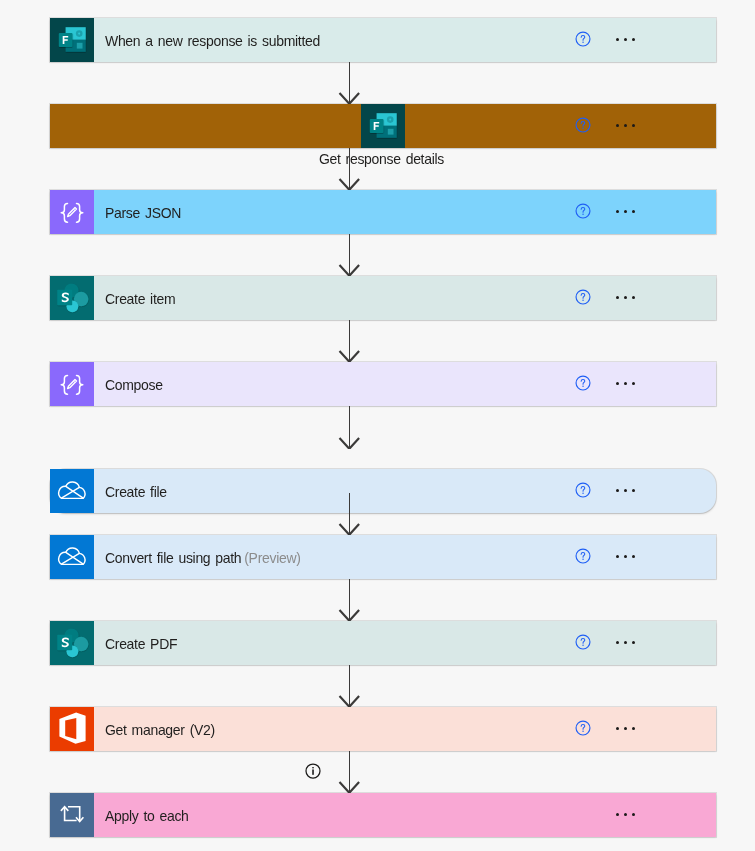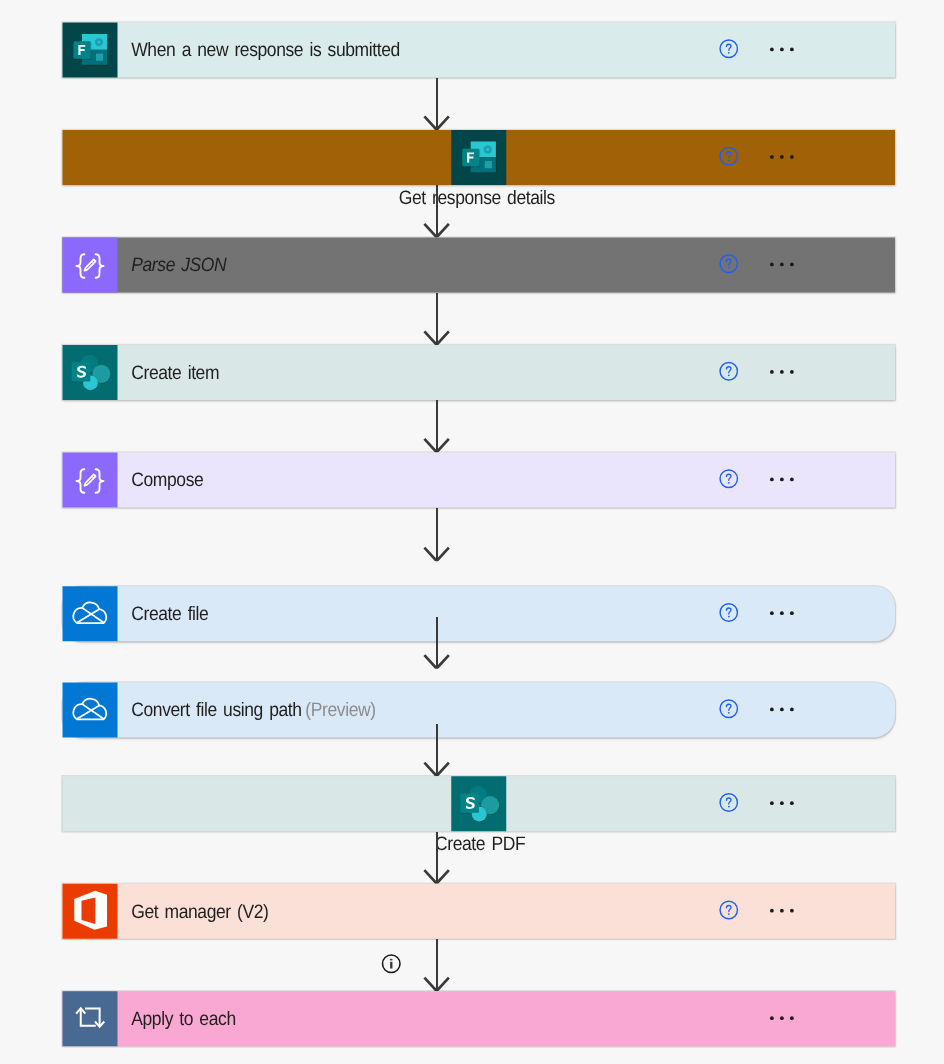--- a/index.html
+++ b/index.html
@@ -114,21 +114,21 @@
     <div class="more-btn">
         <span class="dot"></span>
         <span class="dot"></span>
         <span class="dot"></span>
       </div>
   </div>
     <div class="conn" style="top: 148px; height: 42px;"><svg width="24" height="42" viewBox="0 0 24 42">
     <path d="M11.3 0.3 L11.3 41.2" stroke="#3B3A39" stroke-width="1.5" fill="none" shape-rendering="crispEdges"></path>
     <path d="M1.50 31.10 L11.3 41.80 L21.10 31.10" stroke="#3B3A39" stroke-width="2.15" fill="none" stroke-linecap="butt" stroke-linejoin="miter"></path>
   </svg></div>
-    <div class="card" style="top: 190px; background: #737373; font-style: italic;">
+    <div class="card" style="top: 190px; background: #7dd3fc;">
     <div class="card-icon" style="background: rgb(138, 105, 252);">
         <svg width="44" height="45" viewBox="0 0 44 45" style="left:0;top:0">
         <g fill="none" stroke="#ffffff" stroke-width="1.5" stroke-linecap="round" stroke-linejoin="round">
           <path d="M17.5 13.4 C15.0 13.4 14.4 14.5 14.4 16.6 L14.4 19.9 C14.4 21.6 13.3 22.8 11.2 22.8 C13.3 22.8 14.4 24.0 14.4 25.7 L14.4 29.0 C14.4 31.1 15.0 32.2 17.5 32.2"></path>
           <path d="M26.5 13.4 C29.0 13.4 29.6 14.5 29.6 16.6 L29.6 19.9 C29.6 21.6 30.7 22.8 32.8 22.8 C30.7 22.8 29.6 24.0 29.6 25.7 L29.6 29.0 C29.6 31.1 29.0 32.2 26.5 32.2"></path>
         </g>
         <path d="M25.0 17.55 L26.5 19.05 L19.85 25.7 L17.6 26.5 L18.4 24.25 Z" fill="none" stroke="#ffffff" stroke-width="1.35" stroke-linejoin="round" stroke-linecap="round"></path>
         <path d="M23.55 19.0 L25.05 20.5" stroke="#ffffff" stroke-width="0.9" fill="none"></path>
       </svg>
       </div>
@@ -239,21 +239,21 @@
     <div class="more-btn">
         <span class="dot"></span>
         <span class="dot"></span>
         <span class="dot"></span>
       </div>
   </div>
     <div class="conn" style="top: 493px; height: 42px;"><svg width="24" height="42" viewBox="0 0 24 42">
     <path d="M11.3 0.3 L11.3 41.2" stroke="#3B3A39" stroke-width="1.5" fill="none" shape-rendering="crispEdges"></path>
     <path d="M1.50 31.10 L11.3 41.80 L21.10 31.10" stroke="#3B3A39" stroke-width="2.15" fill="none" stroke-linecap="butt" stroke-linejoin="miter"></path>
   </svg></div>
-    <div class="card" style="top: 546px; background: rgb(217, 233, 248); border-radius: 17px;">
+    <div class="card" style="top: 535px; background: rgb(217, 233, 248);">
     <div class="card-icon" style="background: rgb(2, 120, 212);">
         <svg width="44" height="45" viewBox="0 0 44 45" style="left:0;top:0">
         <g fill="none" stroke="#ffffff" stroke-width="1.4" stroke-linejoin="round" stroke-linecap="round">
           <path d="M11.50 29.40 A6.67 6.67 0 0 1 15.80 17.31 A7.20 7.20 0 0 1 29.36 18.34 A6.52 6.52 0 0 1 33.10 29.40 Z"></path>
           <path d="M15.80 17.31 L32.85 28.95"></path>
           <path d="M11.80 28.95 L29.36 18.34"></path>
         </g>
       </svg>
       </div>
     <div class="card-title"><span>Convert file using path</span><span class="preview">(Preview)</span></div>
@@ -268,21 +268,21 @@
     <div class="more-btn">
         <span class="dot"></span>
         <span class="dot"></span>
         <span class="dot"></span>
       </div>
   </div>
     <div class="conn" style="top: 579px; height: 42px;"><svg width="24" height="42" viewBox="0 0 24 42">
     <path d="M11.3 0.3 L11.3 41.2" stroke="#3B3A39" stroke-width="1.5" fill="none" shape-rendering="crispEdges"></path>
     <path d="M1.50 31.10 L11.3 41.80 L21.10 31.10" stroke="#3B3A39" stroke-width="2.15" fill="none" stroke-linecap="butt" stroke-linejoin="miter"></path>
   </svg></div>
-    <div class="card" style="top: 621px; background: rgb(217, 232, 231); flex-direction: column;">
+    <div class="card" style="top: 621px; background: rgb(217, 232, 231);">
     <div class="card-icon" style="background: rgb(3, 108, 112);">
         <svg width="44" height="44" viewBox="0 0 44 44" style="left:0;top:0">
         <defs>
             <filter id="spsh" x="-30%" y="-30%" width="180%" height="180%">
               <feDropShadow dx="0.2" dy="0.45" stdDeviation="0.5" flood-color="#012326" flood-opacity="0.45"></feDropShadow>
             </filter>
           </defs>
         <g filter="url(#spsh)">
         <circle cx="21.5" cy="14.6" r="7.1" fill="#037C80"></circle>
         <circle cx="31.15" cy="23.05" r="7.25" fill="#1A9BA1"></circle>

